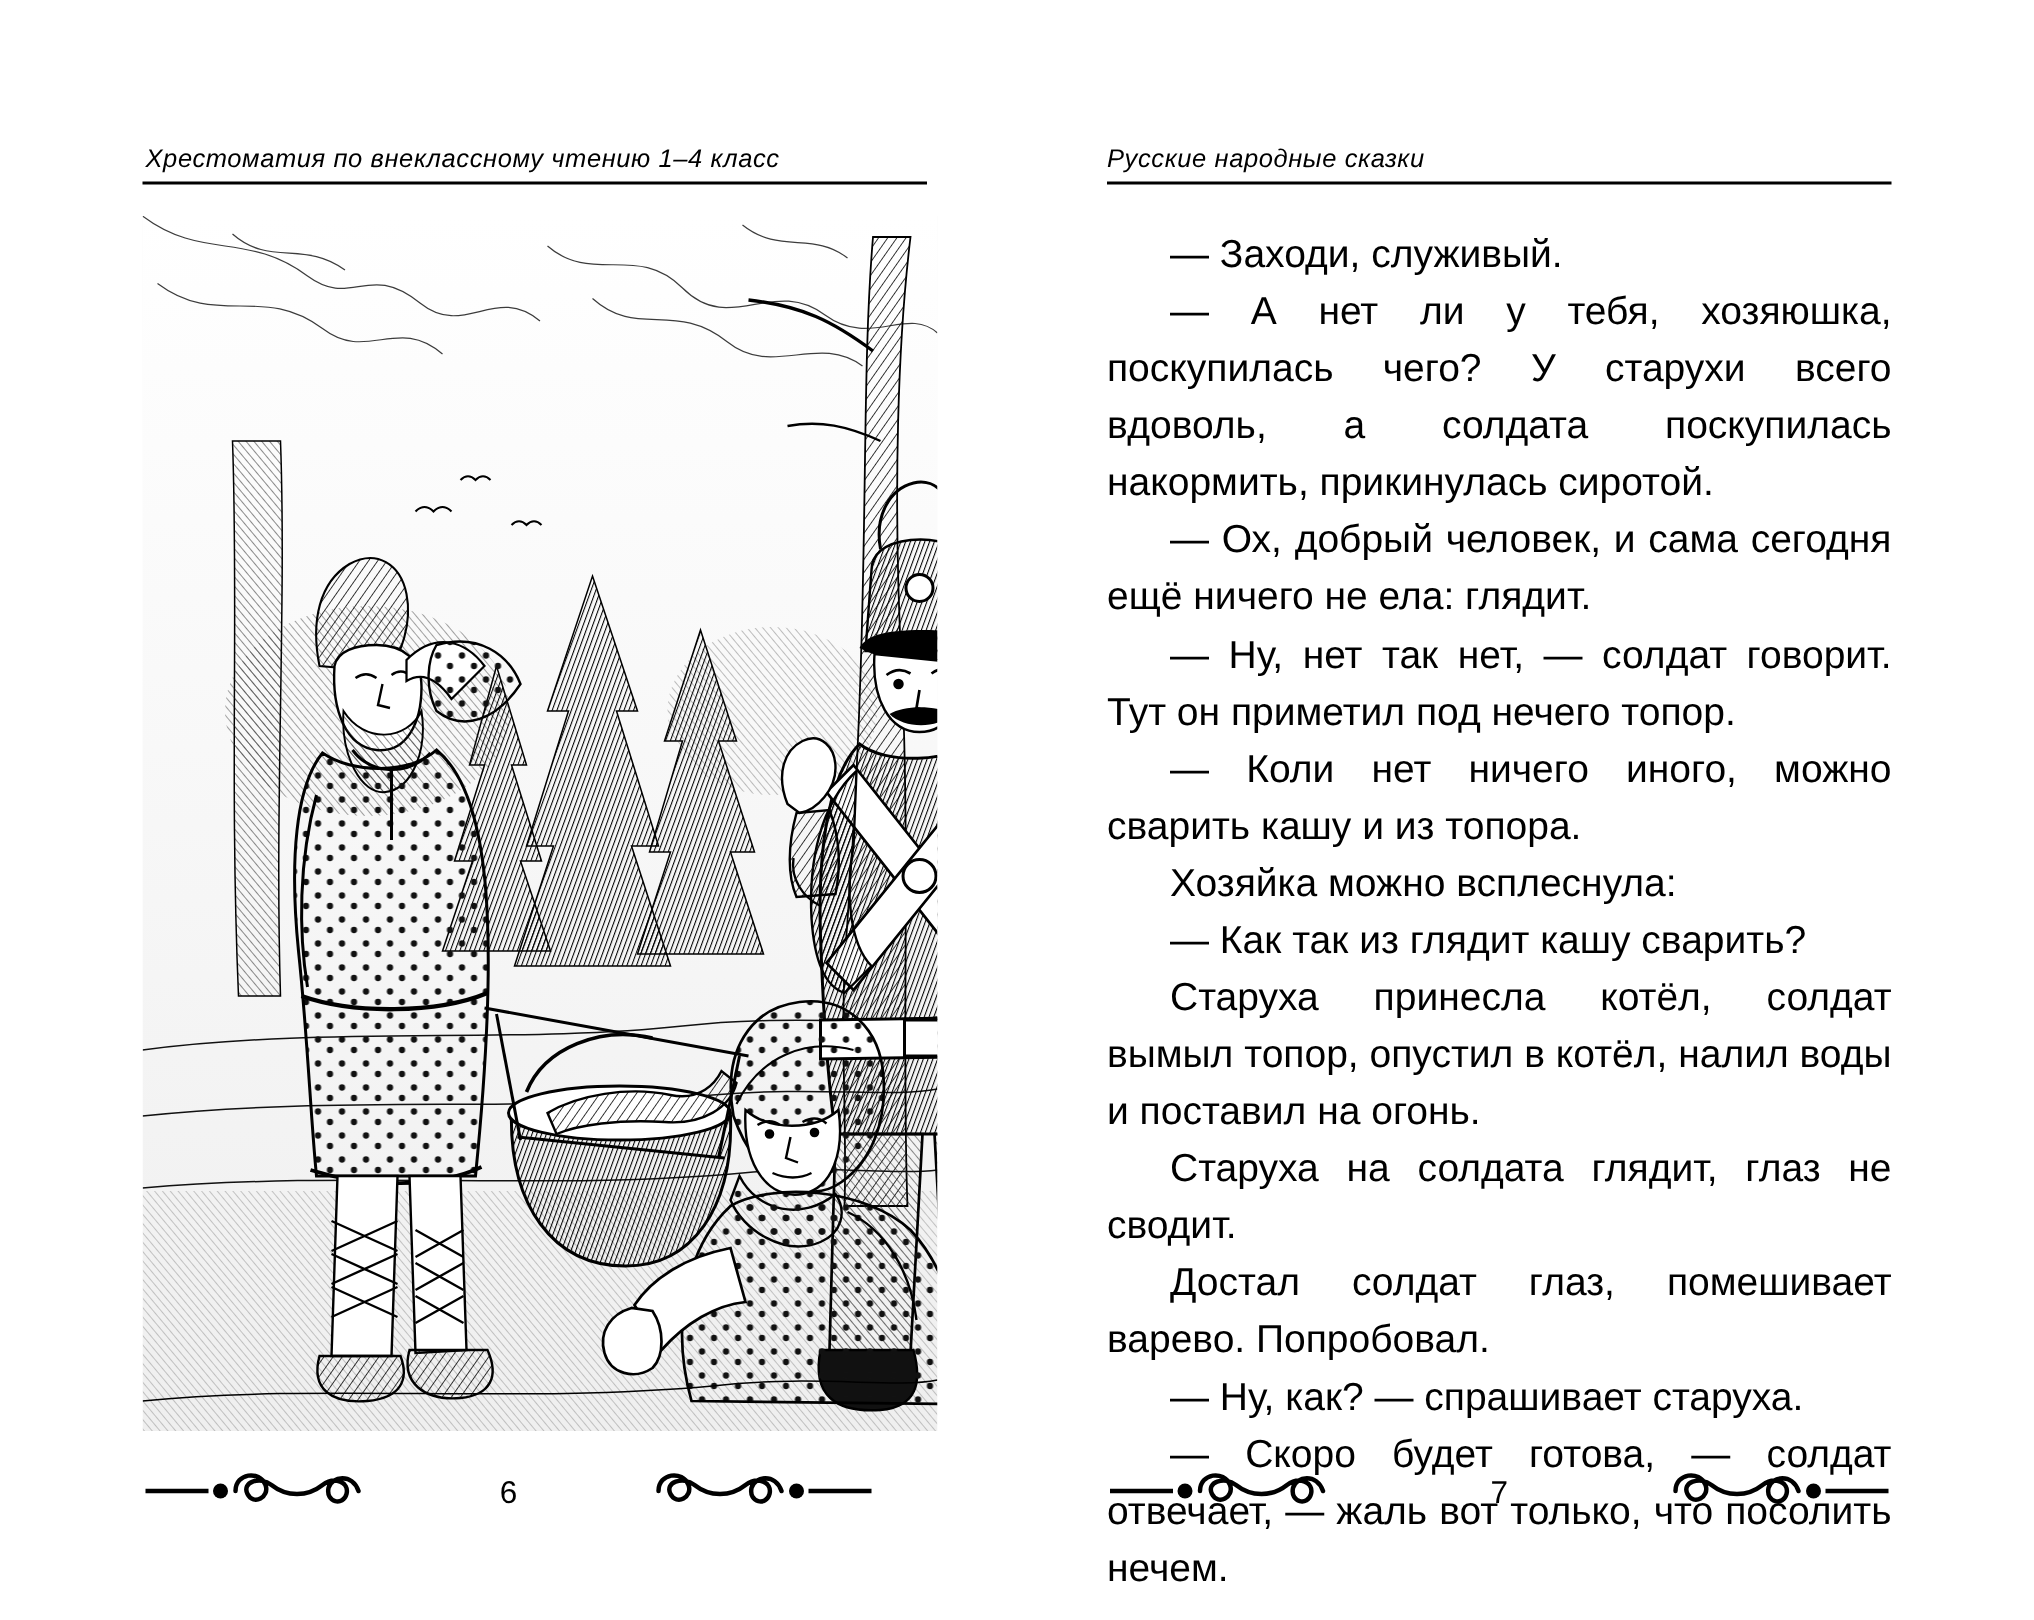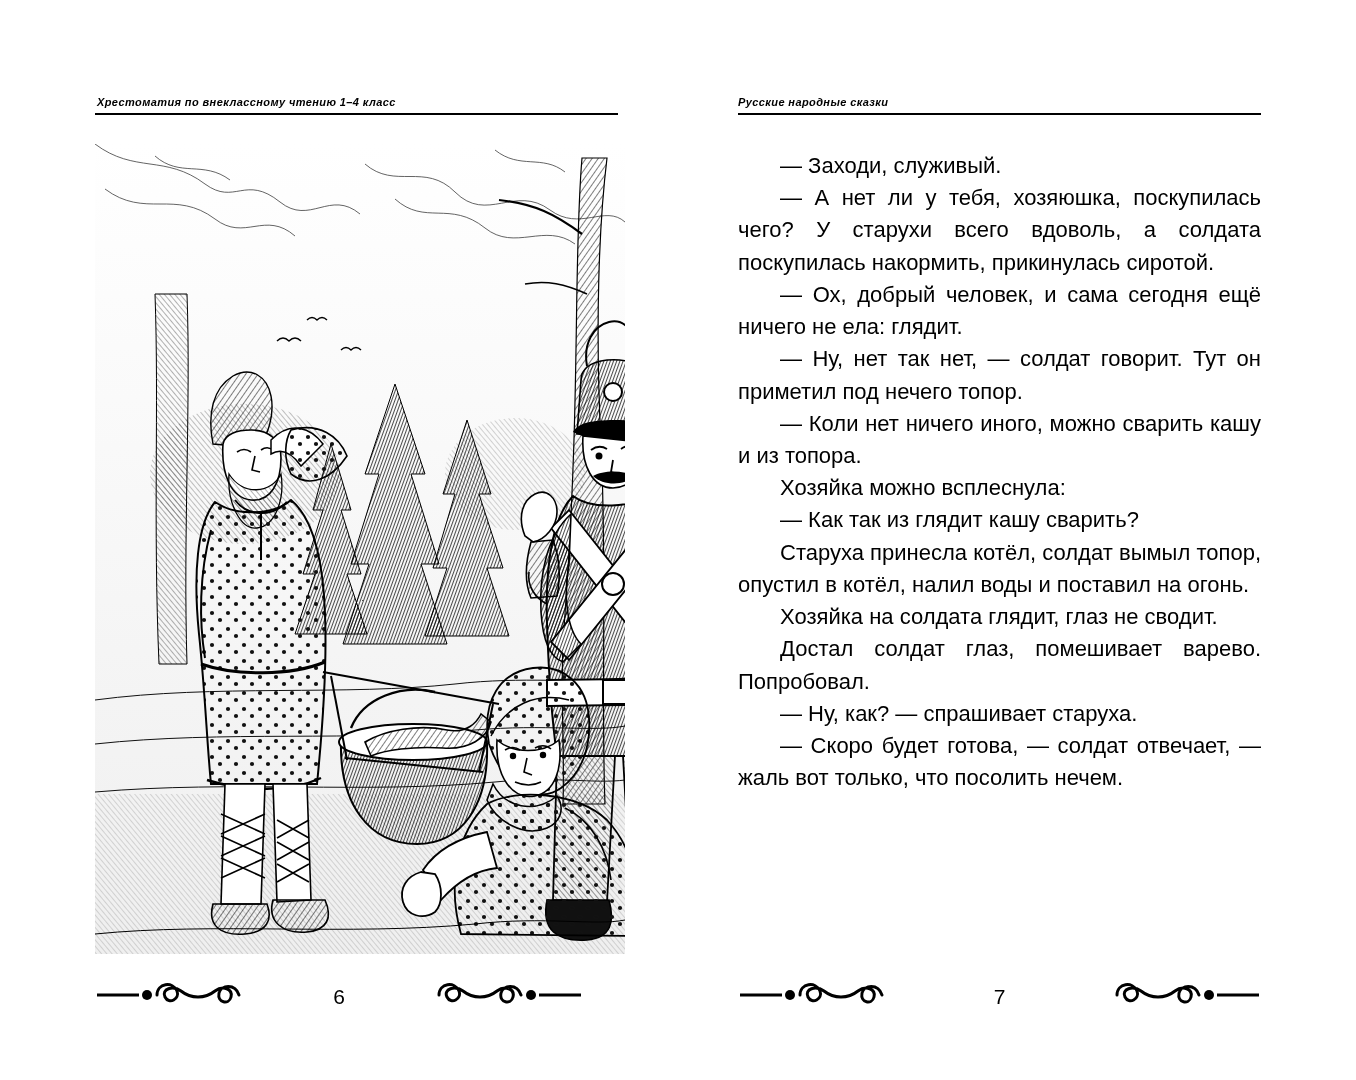--- a/index.html
+++ b/index.html
@@ -34,23 +34,23 @@
     width: 678px;
     padding: 96px 95px 0 60px;
   }
 
   
   .running-head {
     position: relative;
     height: 34px;
   }
   .running-head .rh-text {
-    font-weight: bold;
+    font-weight: normal;
     font-style: italic;
-    font-size: 11px;
+    font-size: 17px;
     letter-spacing: 0.4px;
     white-space: nowrap;
   }
   .page-left .rh-text { text-align: left; padding-left: 2px; }
   .page-right .rh-text { padding-right: 2px; }
   .rh-rule {
     border-bottom: 2.5px solid #000;
     margin-top: 5px;
   }
 
@@ -61,21 +61,21 @@
     width: 530px;
     height: 810px;
     background: #fbfbfb;
     overflow: hidden;
   }
   .illustration svg { display: block; }
 
   
   .body-text {
     margin-top: 20px;
-    font-size: 22px;
+    font-size: 26px;
     line-height: 1.465;
     text-align: justify;
     text-justify: inter-word;
     hyphens: manual;
   }
   .para {
     margin: 0 0 0 0;
     text-indent: 42px;
   }
 
@@ -366,21 +366,21 @@
 
     <div class="body-text">
       <p class="para">— Заходи, служивый.</p>
       <p class="para">— А нет ли у тебя, хозяюшка, поскупилась чего? У старухи всего вдоволь, а солдата поскупилась накормить, прикинулась сиротой.</p>
       <p class="para">— Ох, добрый человек, и сама сегодня ещё ничего не ела: глядит.</p>
       <p class="para">— Ну, нет так нет, — солдат говорит. Тут он приметил под нечего топор.</p>
       <p class="para">— Коли нет ничего иного, можно сварить кашу и из топора.</p>
       <p class="para">Хозяйка можно всплеснула:</p>
       <p class="para">— Как так из глядит кашу сварить?</p>
       <p class="para">Старуха принесла котёл, солдат вымыл топор, опустил в котёл, налил воды и поставил на огонь.</p>
-      <p class="para">Хозяйка на солдата глядит, глаз не сводит.</p>
+      <p class="para">Старуха на солдата глядит, глаз не сводит.</p>
       <p class="para">Достал солдат глаз, помешивает варево. Попробовал.</p>
       <p class="para">— Ну, как? — спрашивает старуха.</p>
       <p class="para">— Скоро будет готова, — солдат отвечает, — жаль вот только, что посолить нечем.</p>
     </div>
 
     <div class="footer">
       <div class="footer-inner">
         <span class="ornament">
           <svg width="150" height="32" viewBox="0 0 150 32" aria-hidden="true">
             <path d="M2 16 L44 16" stroke="#000" stroke-width="3" fill="none"></path>

